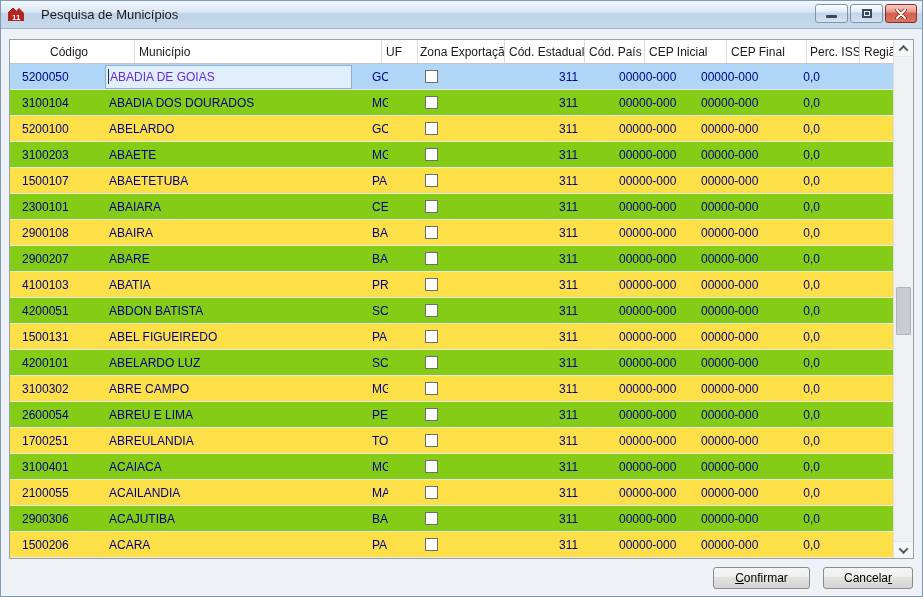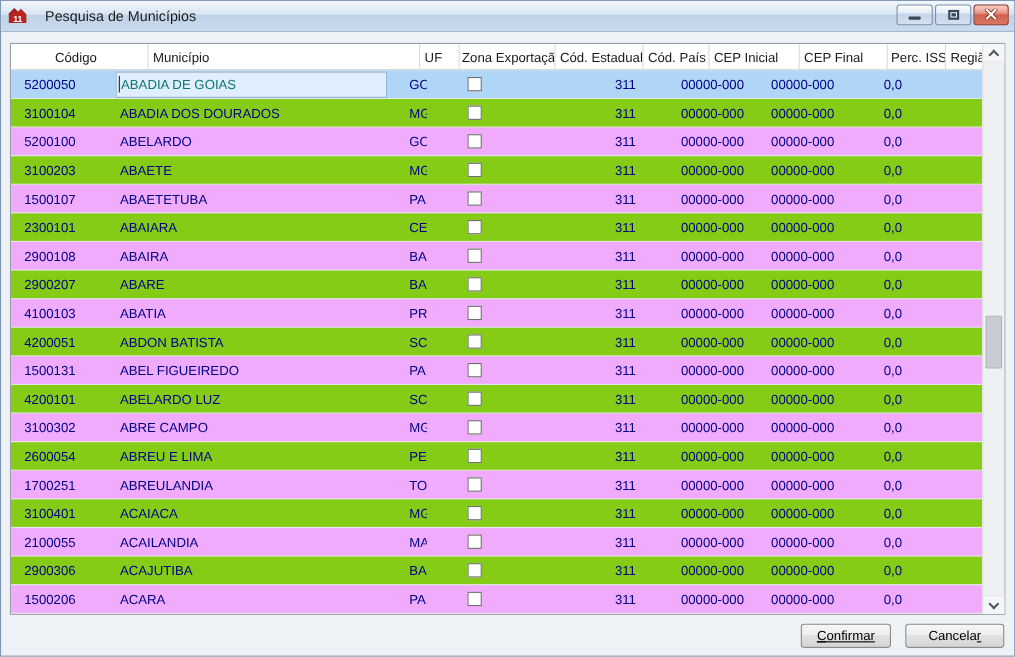--- a/index.html
+++ b/index.html
@@ -47,21 +47,21 @@
   .grid-main { width:calc(100% - 20px); height:100%; overflow:hidden; }
 
   .grid-header { display:flex; height:24px; background:#ffffff; border-bottom:1px solid #c2c6ca; }
   .hcell {
     display:flex; align-items:center;
     font-size:12px; color:#1a1a1a; white-space:nowrap; overflow:hidden;
     border-right:1px solid #d9dadc; padding-left:4px;
   }
   .hcell.c0 { padding-left:10px;margin-left:30px; }
 
-  .row { display:flex; height:26px; background:#f0abfc; border-bottom:1px solid #e7e7ea; }
+  .row { display:flex; height:26px; background:#fde047; border-bottom:1px solid #e7e7ea; }
   .row.alt { background:#84cc16; }
   .row.selected { background:#afd5f7; }
   .cell {
     display:flex; align-items:center;
     font-size:12px; color:#000085; white-space:nowrap; overflow:hidden;
     padding-left:4px;
   }
   .cell.c0 { padding-left:12px; }
   .cell.c2 { padding-left:20px; }
 
@@ -83,21 +83,21 @@
   .checkbox {
     width:13px; height:13px; background:#ffffff; border:1px solid #6e6e6e;
   }
 
   .cell.editing { padding:0; }
   .editbox {
     display:flex; align-items:center; width:100%; height:24px;
     background:#dfeffd; border:1px solid #8fafcc; padding-left:2px;
   }
   .caret { width:1px; height:15px; background:#1c2b46; }
-  .editbox .edit-text { font-size:12px; color:#0f766e; padding-left:1px; }
+  .editbox .edit-text { font-size:12px; color:#6d28d9; padding-left:1px; }
 
   
   .vscrollbar {
     position:absolute; top:0; right:0; width:20px; height:100%;
     background:#eef0f2; border-left:1px solid #dddfe2;
   }
   .sb-btn {
     position:absolute; left:0; width:100%; height:17px;
     background:#f5f6f7; display:flex; align-items:center; justify-content:center;
   }
@@ -111,21 +111,21 @@
     background:#c8cdd3; border:1px solid #b0b5bb; border-radius:1px;
   }
 
   
   .footer { position:absolute; right:9px; bottom:7px; display:flex; gap:13px; }
   .btn {
     height:22px; font-family:"Liberation Sans", sans-serif; font-size:12px; color:#000;
     background:linear-gradient(#f5f5f5, #efefef 45%, #e2e2e2 46%, #d5d5d5);
     border:1px solid #8b8b8b; border-radius:3px; cursor:default;
   }
-  .btn.confirm { width:82px;text-decoration:underline; }
+  .btn.confirm { width:97px; }
   .btn.cancel { width:90px; }
   .accel { text-decoration:underline; }
 </style>
 </head>
 <body>
 
 <div class="window">
 
   <div class="titlebar">
     <span class="app-icon">

